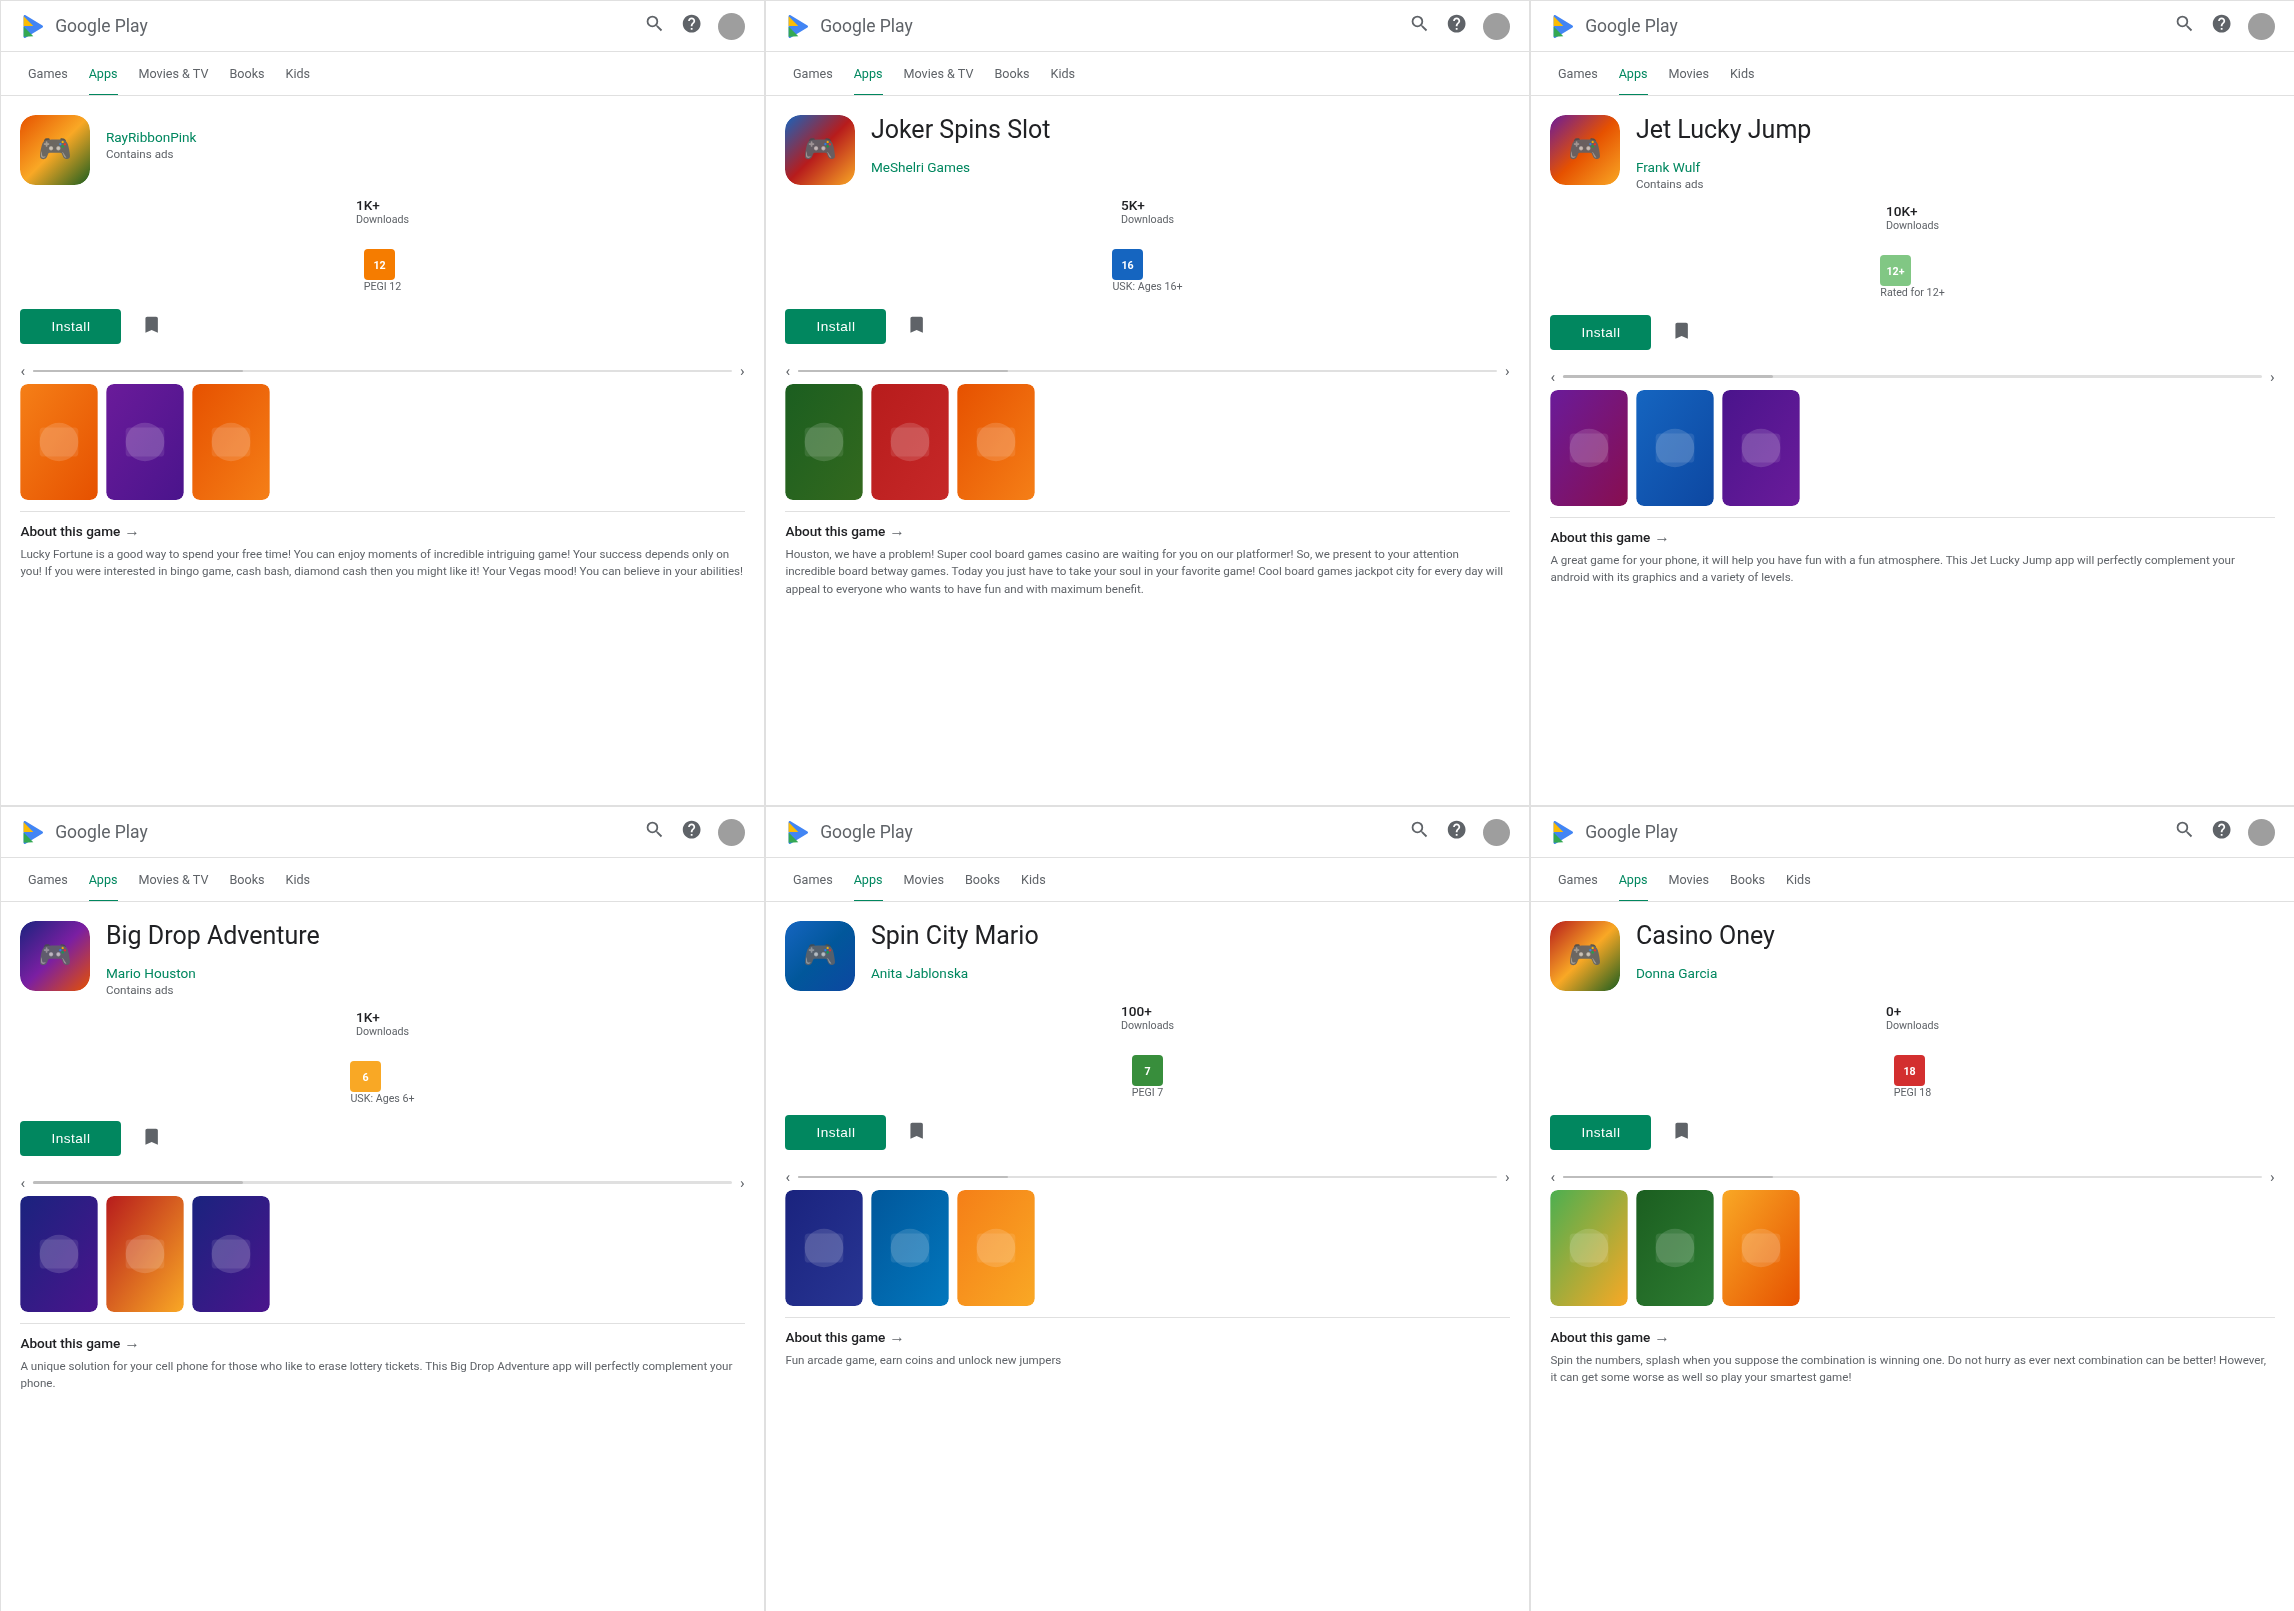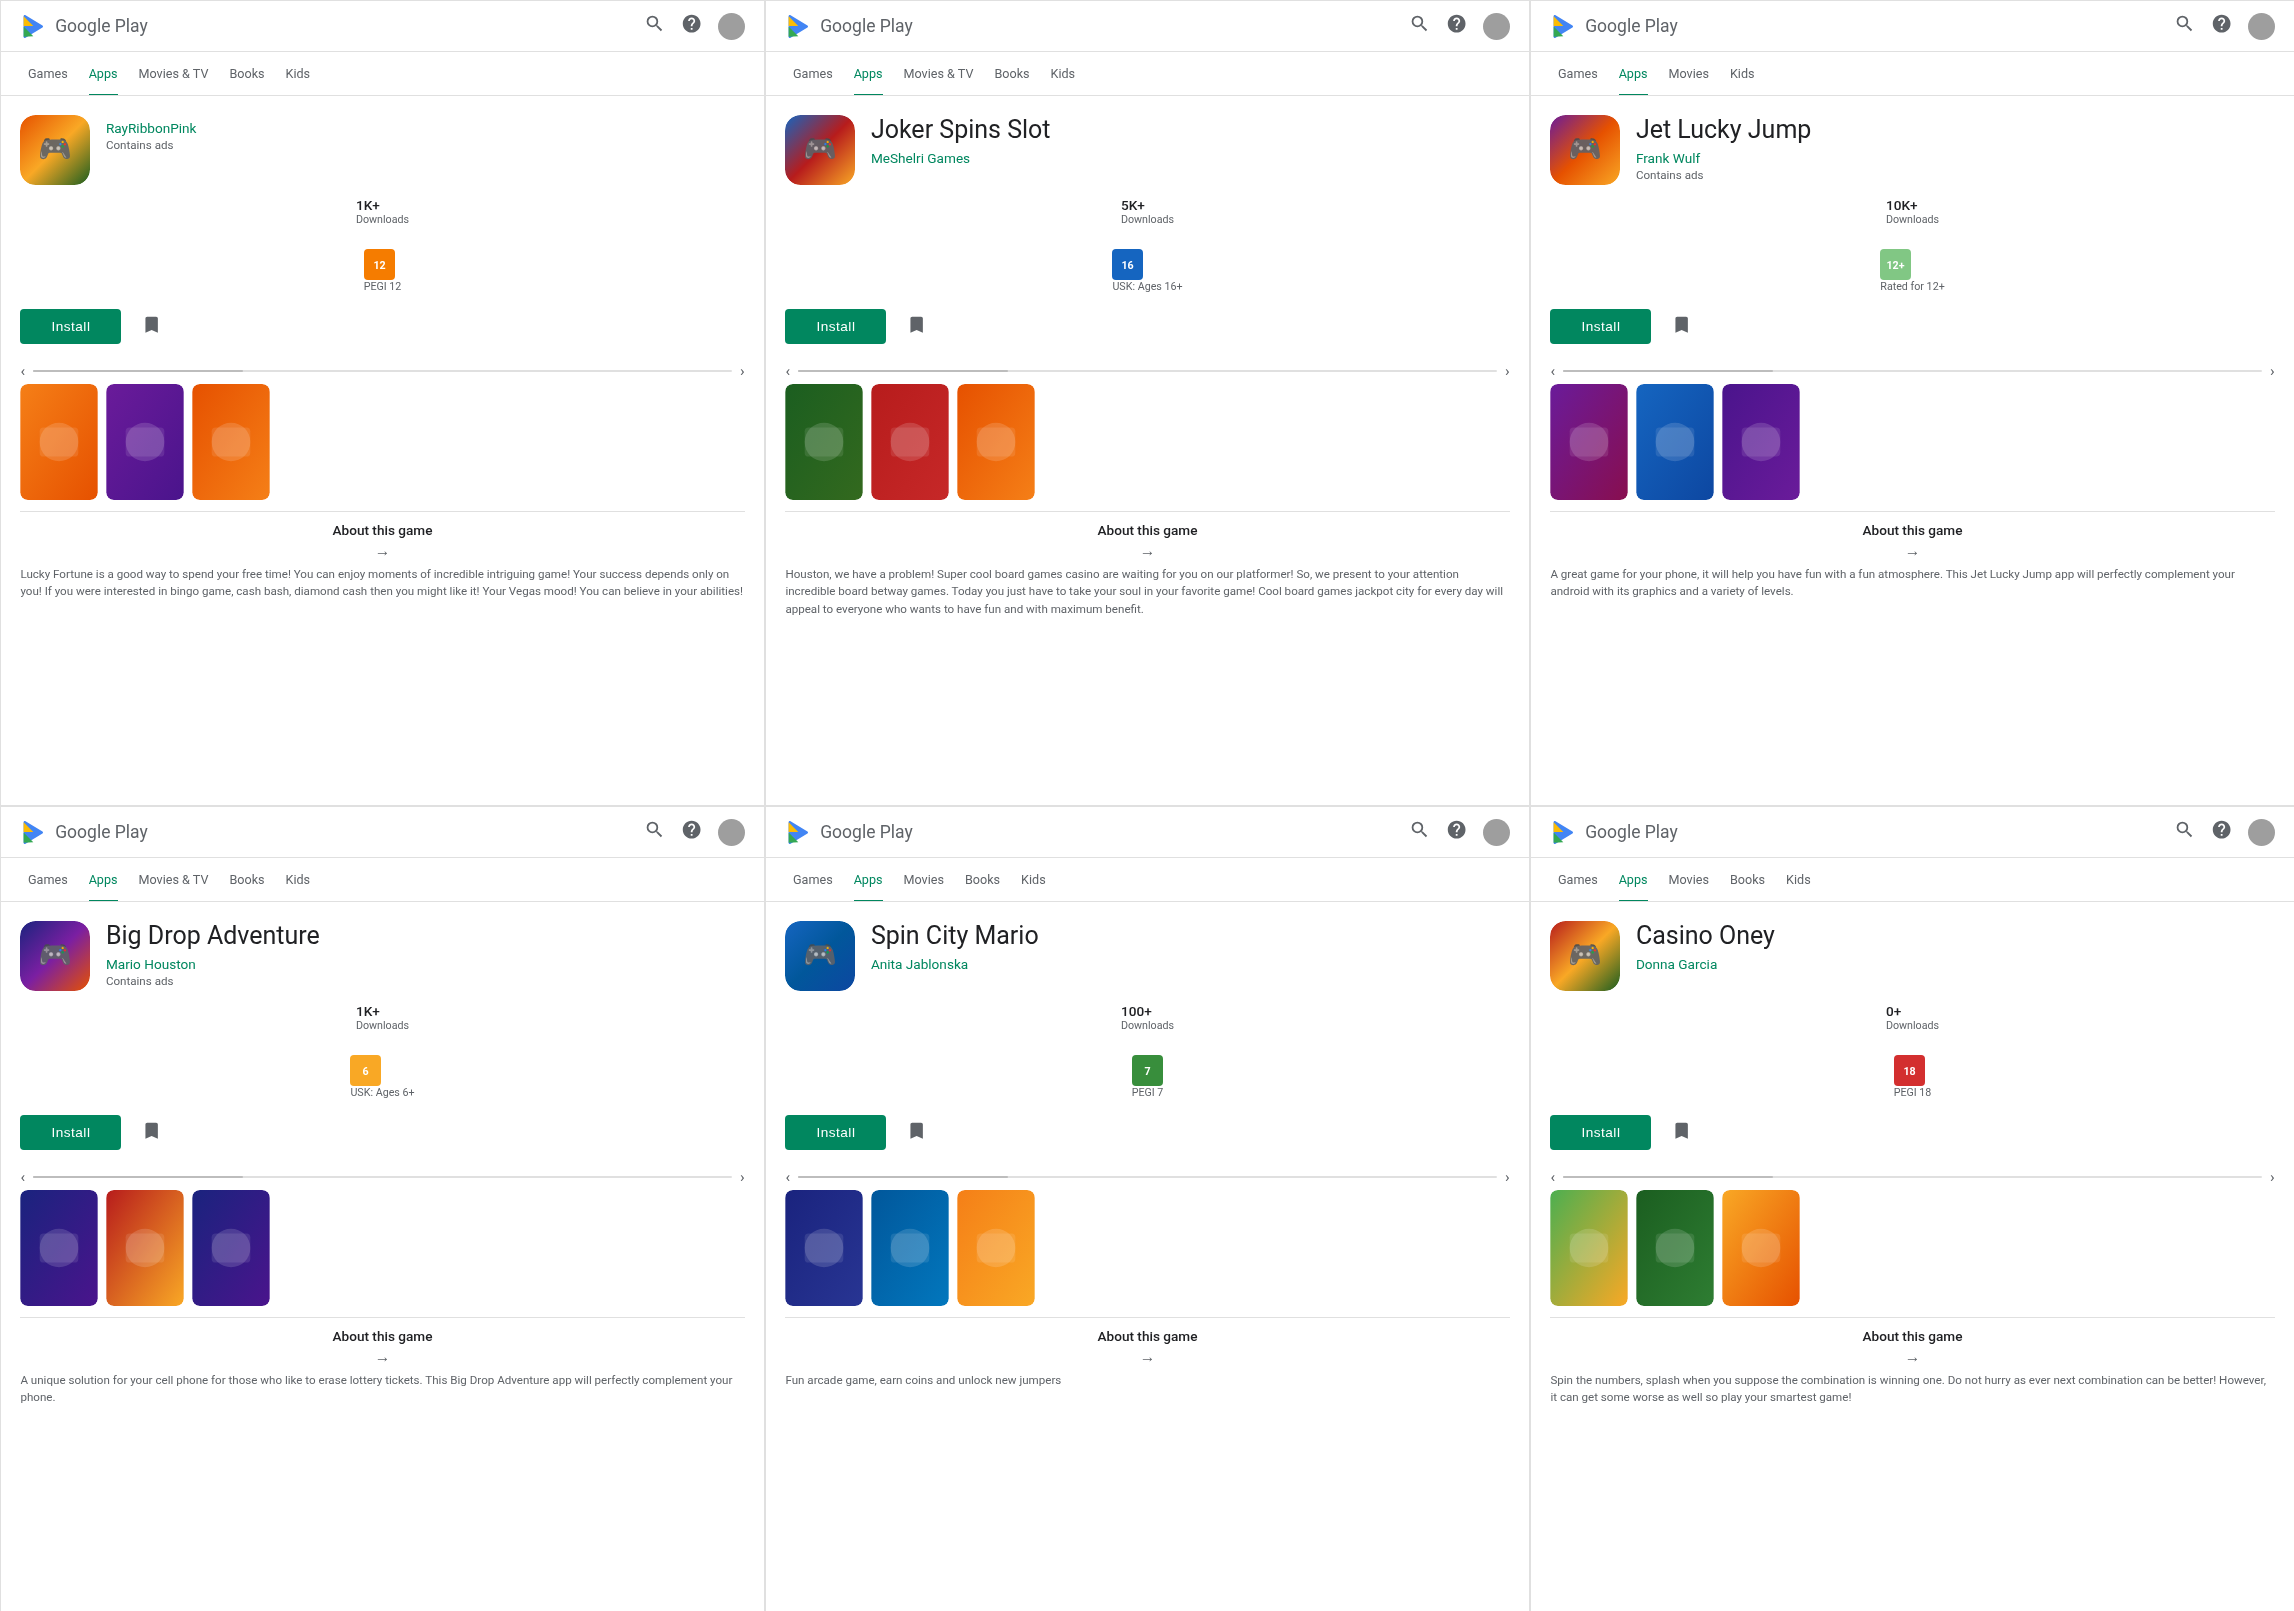--- a/index.html
+++ b/index.html
@@ -103,21 +103,21 @@
     }
     .app-title {
       font-size: 25px;
       font-weight: 400;
       color: #202124;
       line-height: 1.2;
     }
     .app-author {
       font-size: 13.6px;
       color: #01875f;
-      margin-top: 5px;
+      margin-top: 14px;
     }
     .app-contains {
       font-size: 11.6px;
       color: #5f6368;
       margin-top: 1.9px;
     }
 
     
     .stats-row {
       display: flex;
@@ -188,21 +188,20 @@
       padding-top: 9.7px;
     }
     .about-title {
       font-size: 13.6px;
       color: #202124;
       font-weight: 500;
       display: flex;
       align-items: center;
       gap: 3.9px;
       margin-bottom: 5.8px;
-      flex-direction: column;
     }
     .about-arrow {
       color: #5f6368;
       font-size: 15.5px;
     }
     .about-text {
       font-size: 11.6px;
       color: #5f6368;
       line-height: 1.5;
       overflow: hidden;

